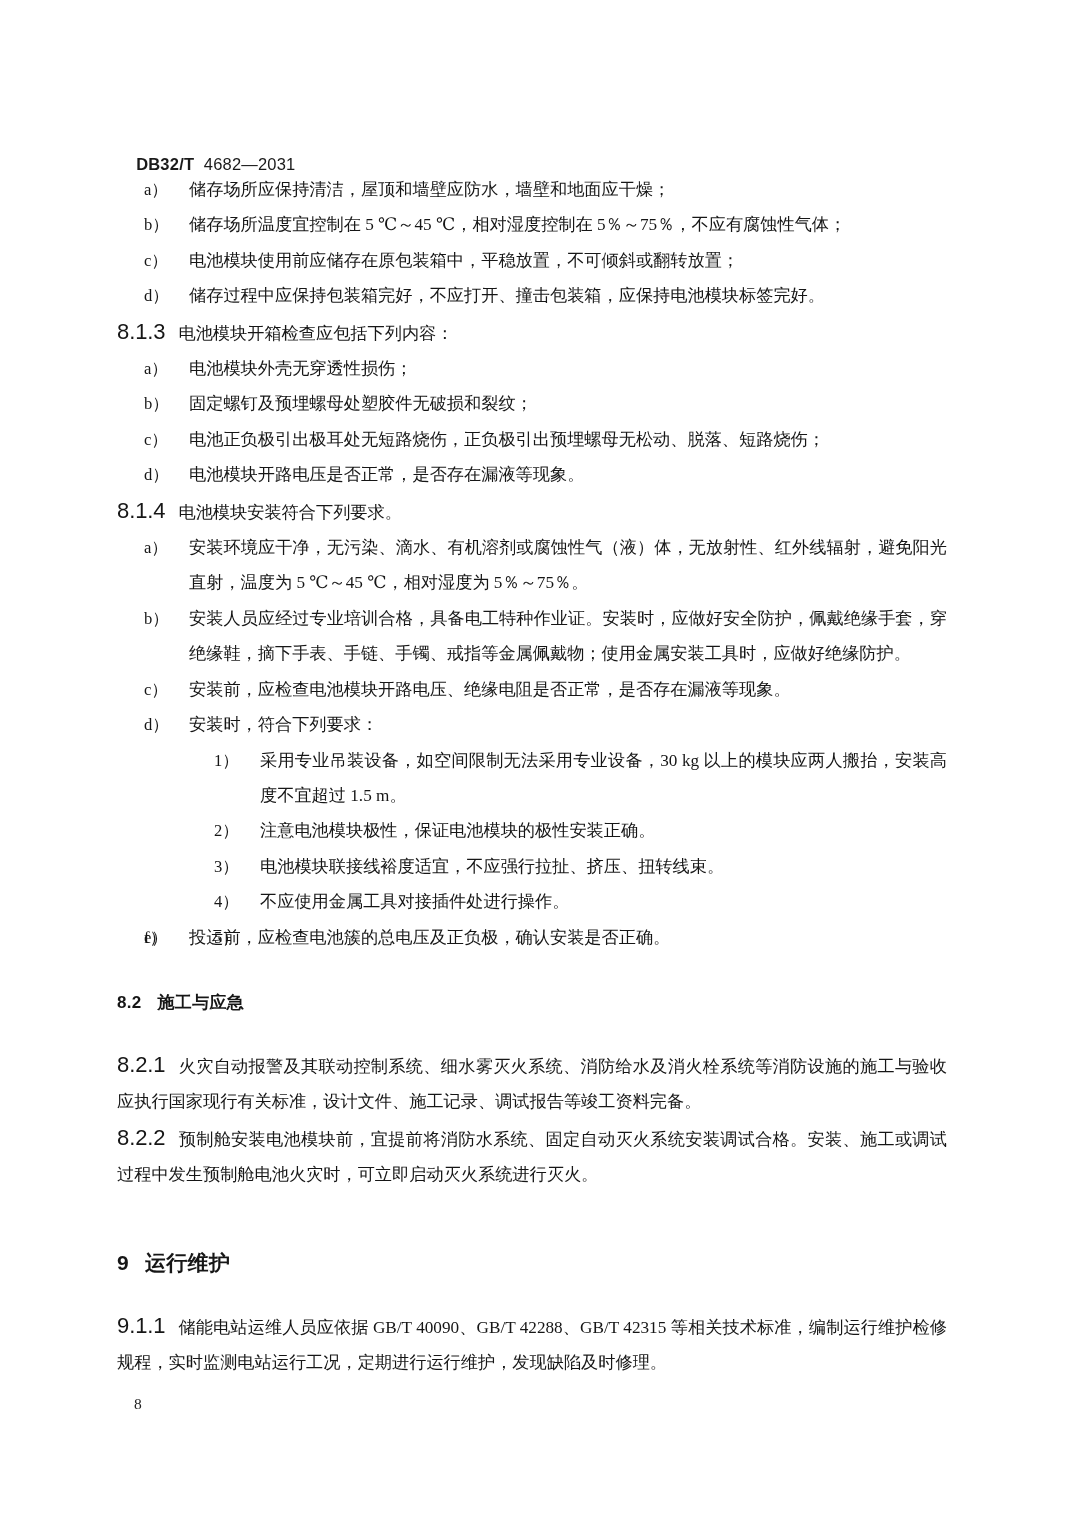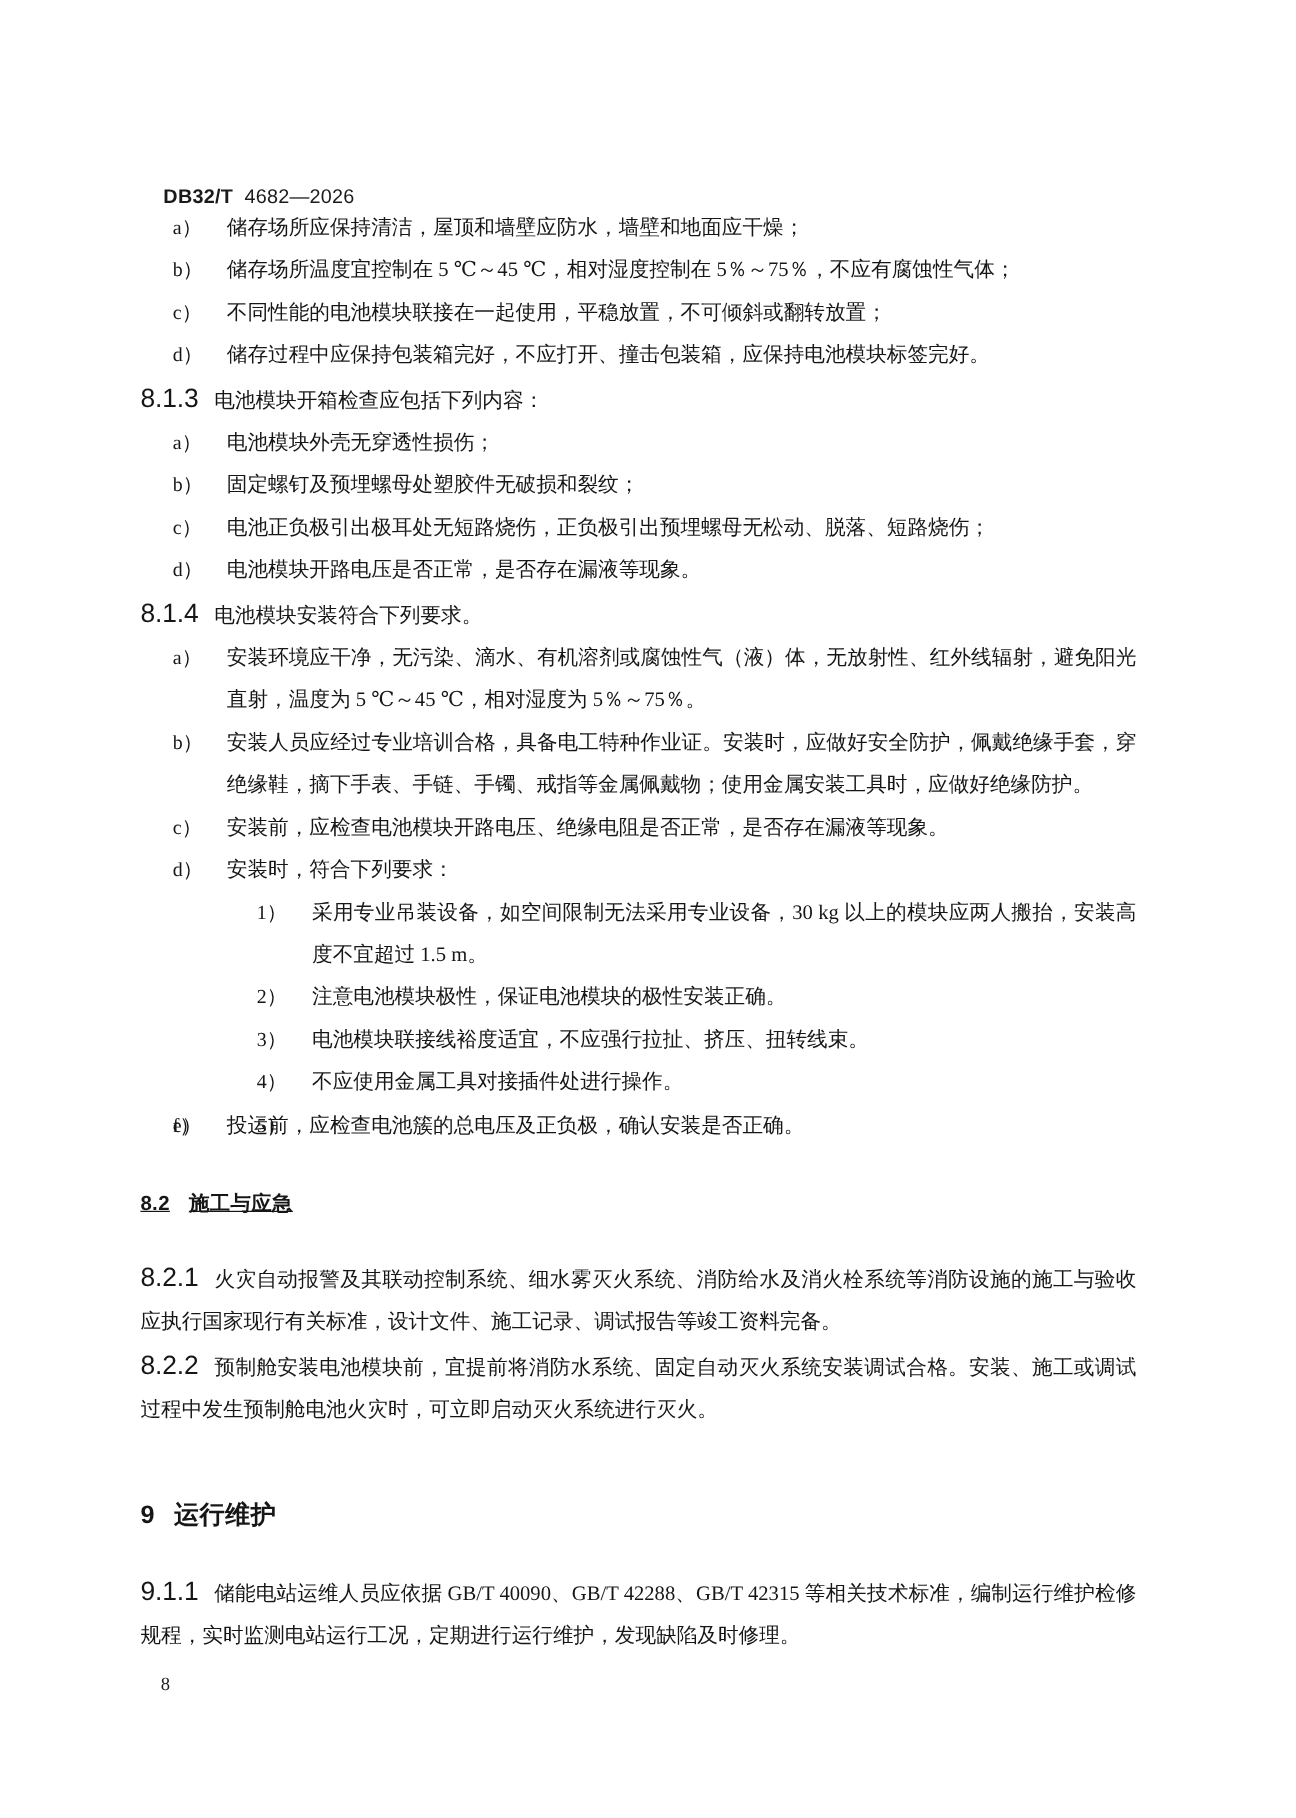--- a/index.html
+++ b/index.html
@@ -121,21 +121,21 @@
   .h3 {
     font-family: "Liberation Sans", "DejaVu Sans", sans-serif;
     font-weight: bold;
     font-size: 17px;
     line-height: 35px;
     letter-spacing: 0.3px;
   }
   .h3 .hgap { display: inline-block; width: 16px; }
 
   
-  .sp-before-h2   { margin-top: 30px; text-decoration: underline; }
+  .sp-before-h2   { margin-top: 30px; }
   .sp-after-h2    { margin-top: 27px; }
   .sp-before-sec9 { margin-top: 52px; }
   .sp-after-sec9  { margin-top: 30px; }
   .sp-after-h3    { margin-top: 28px; }
 
   
   .page-number {
     position: absolute;
     left: 134px;
     top: 1395px;
@@ -143,36 +143,36 @@
     font-size: 15.5px;
     color: #222;
   }
 </style>
 </head>
 <body>
 
 <div class="page">
 
   <div class="doc-header">
-    <span class="code-bold">DB32/T</span><span>  </span><span>4682—2026</span>
+    <span class="code-bold">DB32/T</span><span>  </span><span>4682—2031</span>
   </div>
 
   <div class="content">
 
     <div class="item">
       <span class="marker">a）</span>
       <span>储存场所应保持清洁，屋顶和墙壁应防水，墙壁和地面应干燥；</span>
     </div>
     <div class="item">
       <span class="marker">b）</span>
       <span>储存场所温度宜控制在 5 ℃～45 ℃，相对湿度控制在 5％～75％，不应有腐蚀性气体；</span>
     </div>
     <div class="item">
       <span class="marker">c）</span>
-      <span>不同性能的电池模块联接在一起使用，平稳放置，不可倾斜或翻转放置；</span>
+      <span>电池模块使用前应储存在原包装箱中，平稳放置，不可倾斜或翻转放置；</span>
     </div>
     <div class="item">
       <span class="marker">d）</span>
       <span>储存过程中应保持包装箱完好，不应打开、撞击包装箱，应保持电池模块标签完好。</span>
     </div>
 
     <div class="clause">
       <span class="num">8.1.3</span><span class="num-gap"></span><span>电池模块开箱检查应包括下列内容：</span>
     </div>
     <div class="item">

